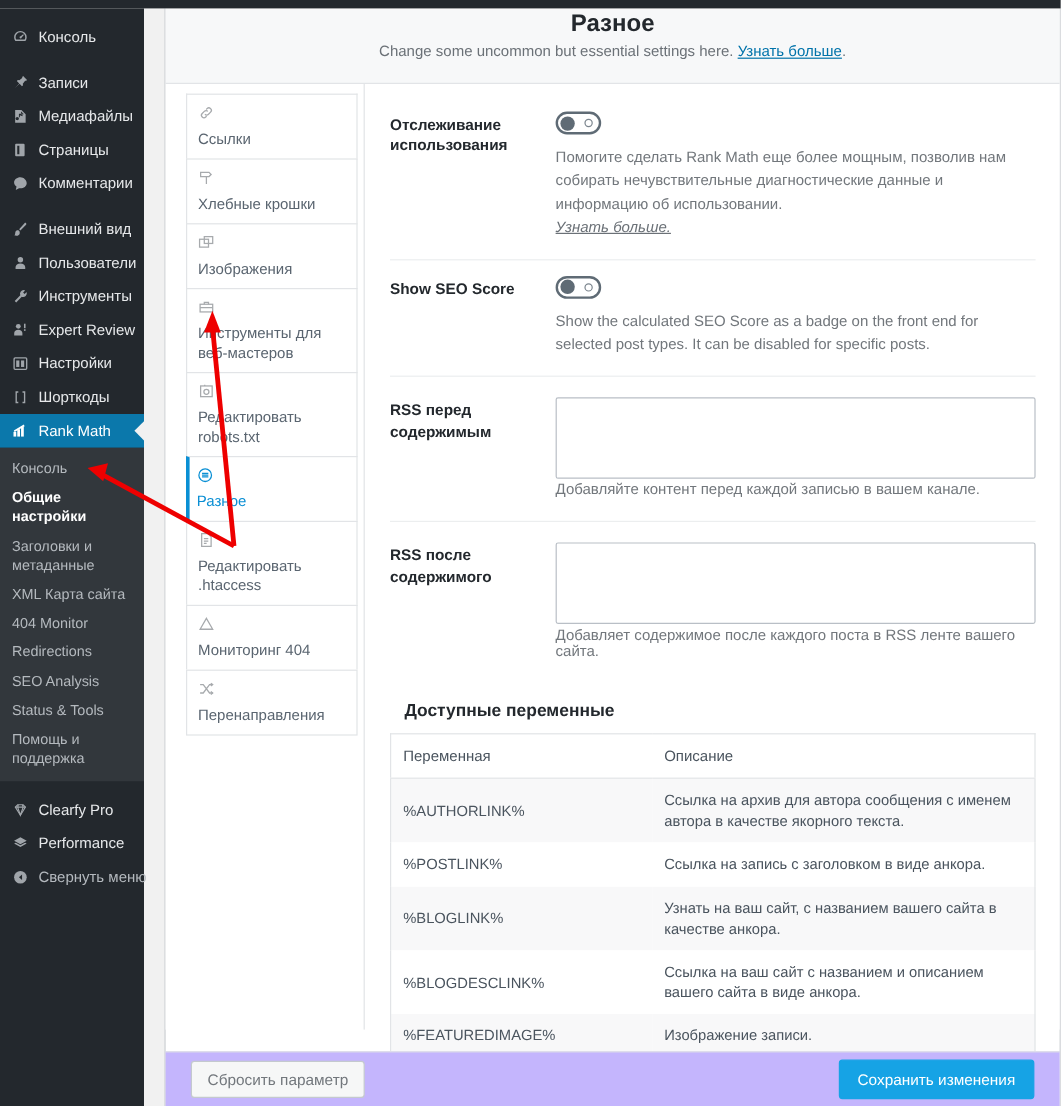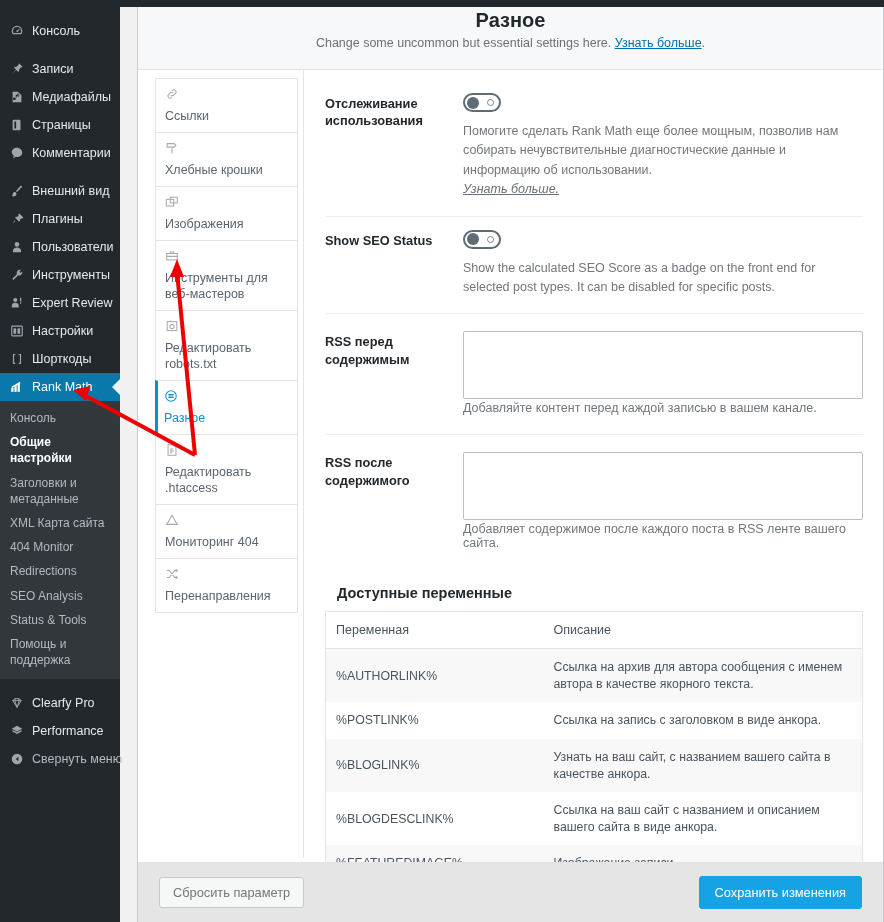--- a/index.html
+++ b/index.html
@@ -174,21 +174,21 @@
     padding: 10px 10px; color: #4a545e; vertical-align: middle;
     line-height: 1.35;
   }
   table.vars tr.odd td { background: #f8f8f9; }
   table.vars tr.even td { background: #fff; }
   table.vars td.var-name { width: 218px; }
 
   
   .rm-footer {
     position: absolute; bottom: 0; left: 0; right: 0;
-    height: 60px; background: #e5e5e5;
+    height: 46px; background: #c4b5fd;
     border-top: 1px solid #e2e4e7;
     display: flex; align-items: center; justify-content: space-between;
     padding: 0 21px 0 21px;
   }
   .btn-reset {
     background: #f6f7f7; border: 1px solid #c4c9ce; border-radius: 3px;
     color: #72777c; font-size: 12.8px; padding: 7px 13px; cursor: pointer;
     font-family: "Liberation Sans", sans-serif;
   }
   .btn-save {
@@ -264,28 +264,20 @@
 
     <div class="menu-item">
       <span class="mi-ico">
         <svg width="14" height="14" viewBox="0 0 16 16" fill="currentColor">
             <path d="M13.3 2.2c-.4-.4-1-.3-1.4.1L6.8 8l1.2 1.2 5.4-5.5c.4-.4.4-1 0-1.4zM5.8 9.1C4.7 9.1 3 9.6 3 12c0 .9-.4 1.4-.8 1.8.6.3 1.3.4 1.9.4 1.8 0 3.3-1 3.3-2.7 0-1.2-.7-2.4-1.6-2.4z"></path>
           </svg>
       </span>
       <span>Внешний вид</span>
     </div>
 
-    <div class="menu-item">
-      <span class="mi-ico">
-        <svg width="14" height="14" viewBox="0 0 16 16" fill="currentColor">
-            <path d="M10.7 1.7 9.3 3.1l.7.7-2.1 2.1-.7-.7-1.4 1.4 4.6 4.6 1.4-1.4-.7-.7 2.1-2.1.7.7 1.4-1.4-4.6-4.6zM5.6 9.5l-3 3.7 3.7-3L5.6 9.5z"></path>
-          </svg>
-      </span>
-      <span>Плагины</span>
-    </div>
 
     <div class="menu-item">
       <span class="mi-ico">
         <svg width="14" height="14" viewBox="0 0 16 16" fill="currentColor">
             <circle cx="8" cy="5" r="2.6"></circle>
             <path d="M8 8.6c-2.6 0-4.6 1.6-4.6 3.4V14h9.2v-2c0-1.8-2-3.4-4.6-3.4z"></path>
           </svg>
       </span>
       <span>Пользователи</span>
     </div>
@@ -497,21 +489,21 @@
                 </div>
                 <div class="field-desc">
                   <span>Помогите сделать Rank Math еще более мощным, позволив нам собирать нечувствительные диагностические данные и информацию об использовании.</span>
                   <br>
                   <a href="#">Узнать больше.</a>
                 </div>
               </div>
             </div>
 
             <div class="field">
-              <div class="field-label">Show SEO Status</div>
+              <div class="field-label">Show SEO Score</div>
               <div class="field-ctl">
                 <div class="toggle">
                   <span class="knob"></span>
                   <span class="ring"></span>
                 </div>
                 <div class="field-desc">Show the calculated SEO Score as a badge on the front end for selected post types. It can be disabled for specific posts.</div>
               </div>
             </div>
 
             <div class="field" style="padding-top:17px;padding-bottom:19px;">

